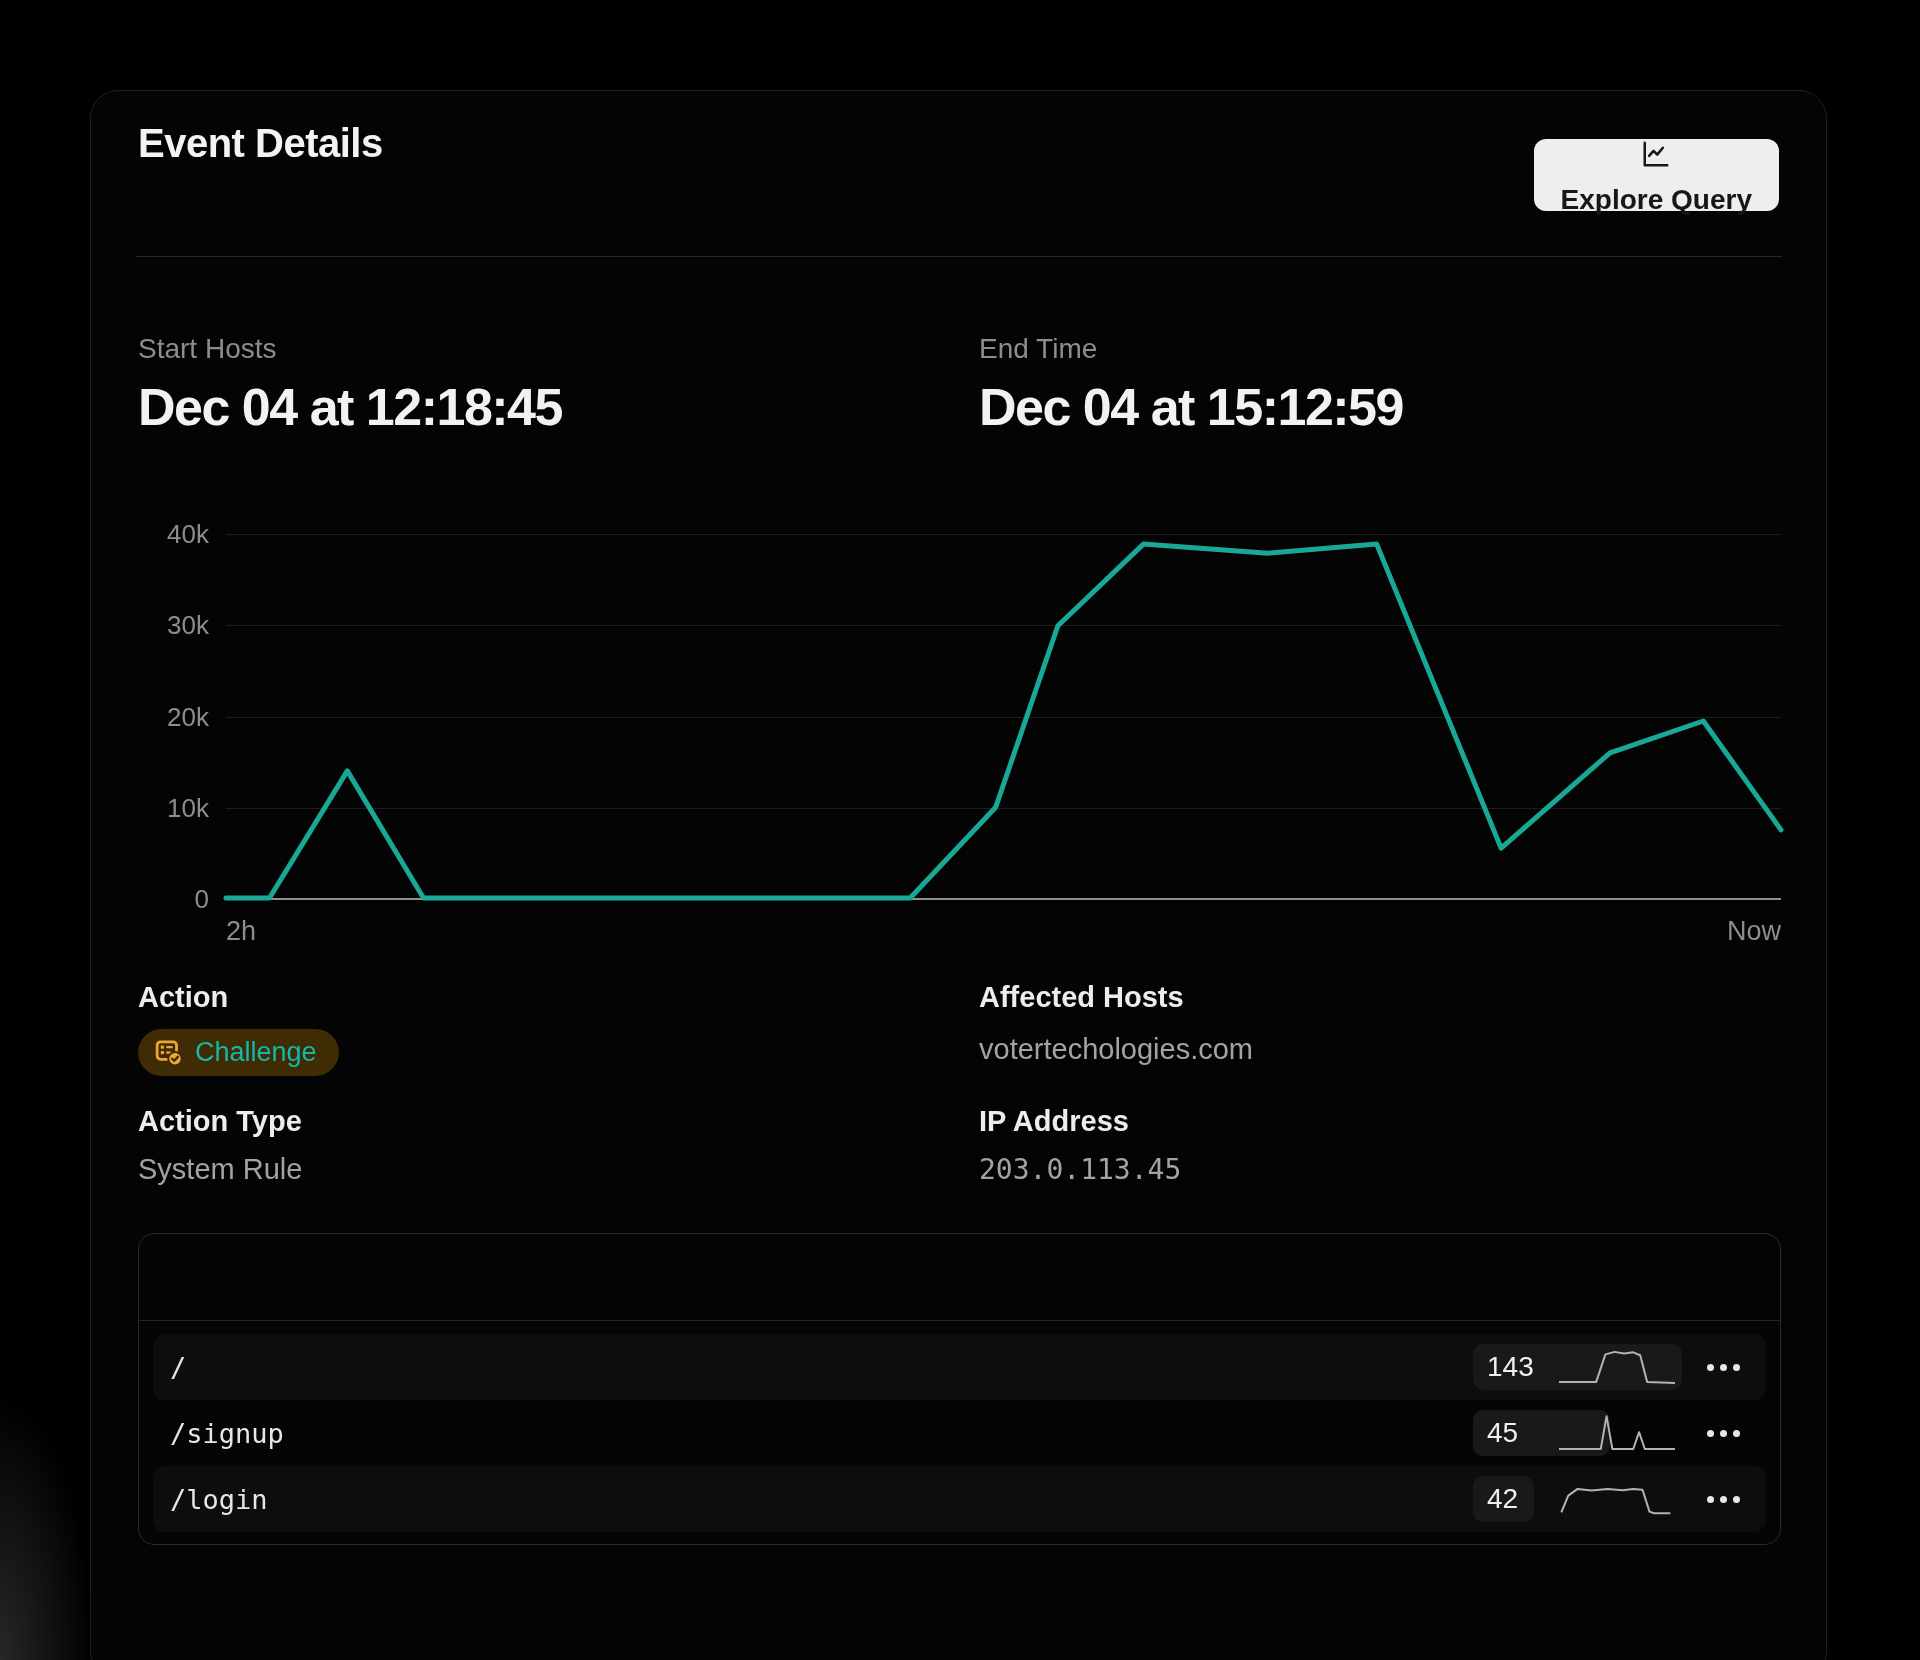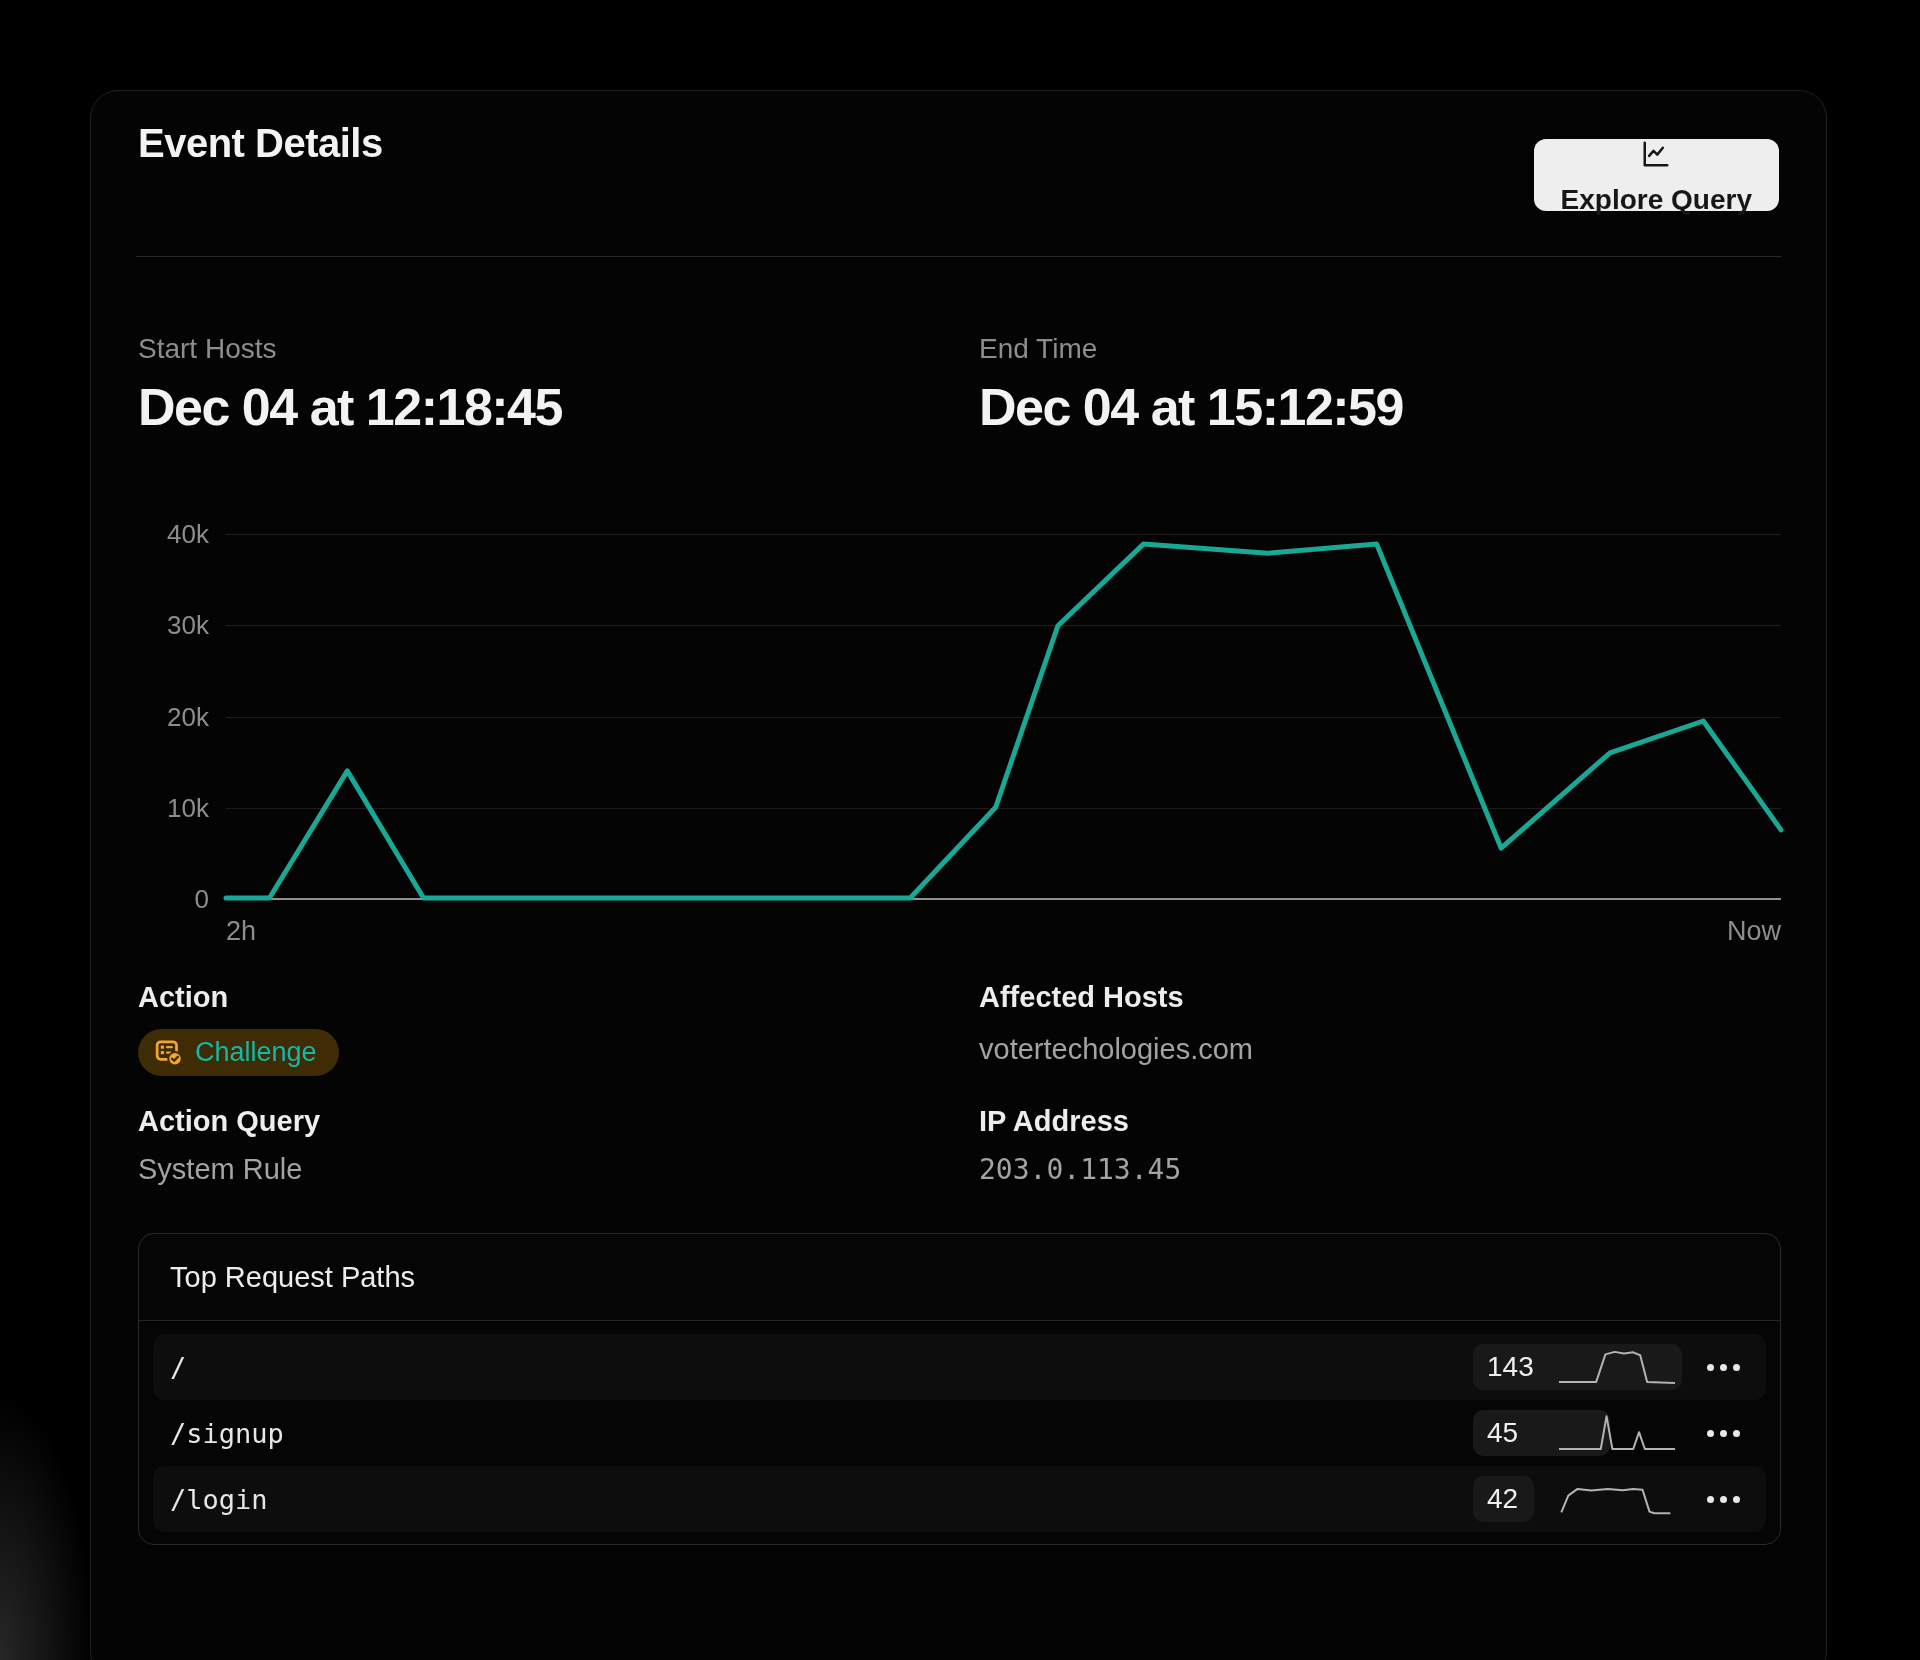--- a/index.html
+++ b/index.html
@@ -158,28 +158,27 @@
         <circle cx="16.8" cy="16.6" r="5.4" fill="#f0a636" stroke="#3f2b04" stroke-width="1.6"></circle>
         <path d="m14.5 16.6 1.6 1.6 3-3.1" stroke="#3f2b04" stroke-width="1.9" stroke-linecap="round" stroke-linejoin="round"></path>
       </svg>
     </span>
     <span>Challenge</span>
   </div>
 
   <div class="field-label" style="left:888px;top:890px;">Affected Hosts</div>
   <div class="field-value" style="left:888px;top:942px;">votertechologies.com</div>
 
-  <div class="field-label" style="left:47px;top:1014px;">Action Query</div>
+  <div class="field-label" style="left:47px;top:1014px;">Action Type</div>
   <div class="field-value" style="left:47px;top:1062px;">System Rule</div>
 
   <div class="field-label" style="left:888px;top:1014px;">IP Address</div>
   <div class="field-value mono" style="left:888px;top:1062px;font-size:28px;">203.0.113.45</div>
 
   <div class="panel">
-    <div class="panel-title">Top Request Paths</div>
     <div class="panel-divider"></div>
 
     <div class="path-row striped" style="top:100px;">
       <span class="path mono">/</span>
       <span class="metric">
         <span class="bar" style="width: 209px;"></span>
         <span class="num">143</span>
         <svg class="sparkline" width="116" height="42" viewBox="0 0 100 100" preserveAspectRatio="none">
             <polyline points="0,86 32,86 40,20 48,14 56,18 64,15 70,22 76,86 100,88" fill="none" stroke="#b3b3b3" stroke-width="2" vector-effect="non-scaling-stroke" stroke-linejoin="round"></polyline>
           </svg>

